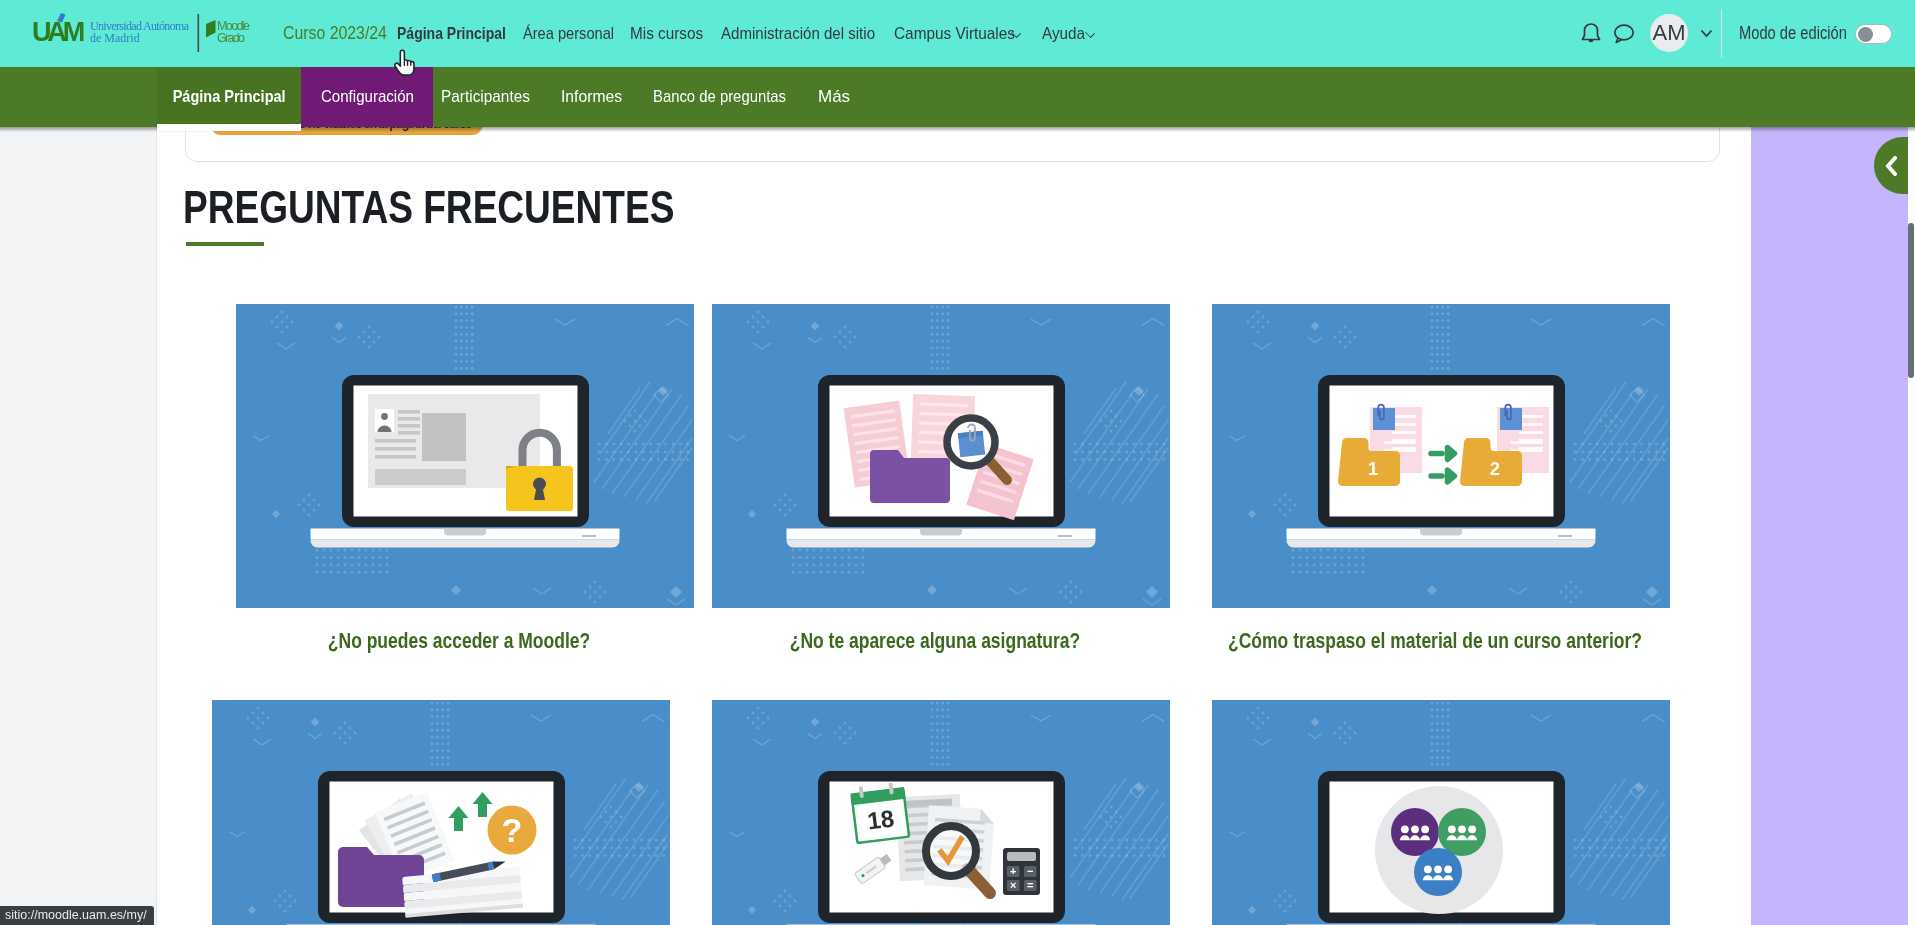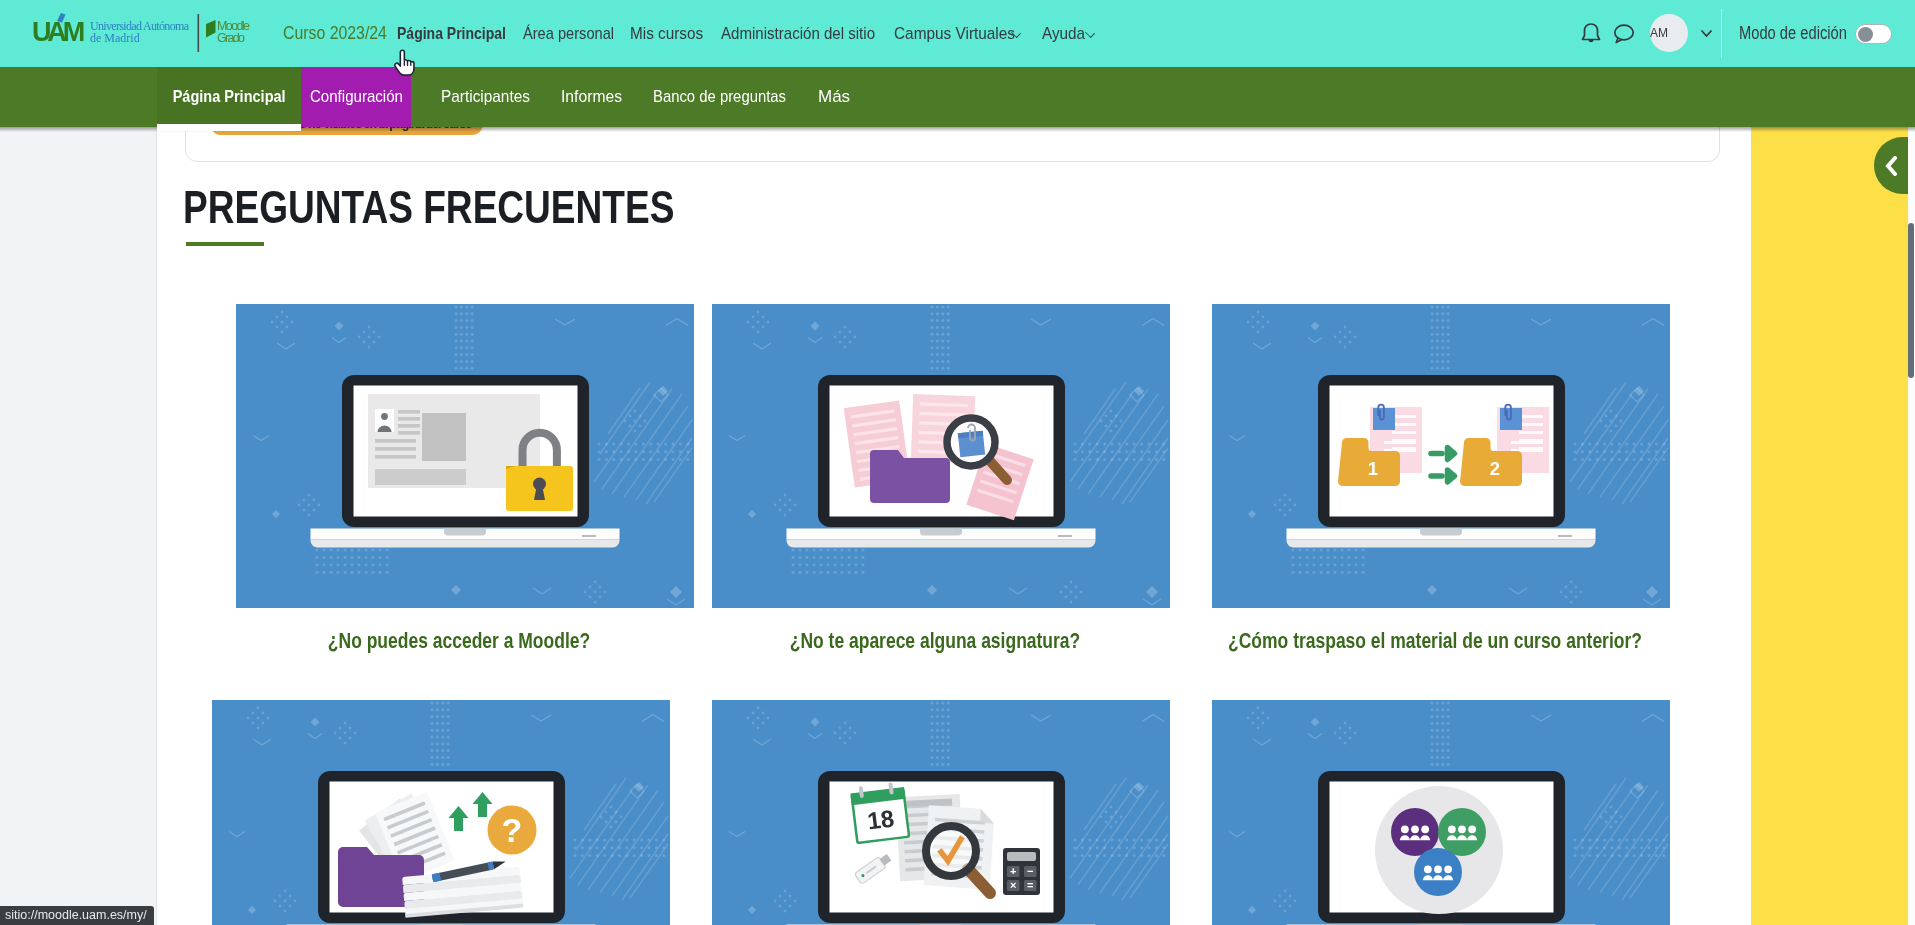--- a/index.html
+++ b/index.html
@@ -2,49 +2,49 @@
 <html lang="es"><head>
 <meta charset="utf-8">
 <title>Curso 2023/24</title>
 <style>
   html,body{margin:0;padding:0;}
   body{font-family:"Liberation Sans",sans-serif;width:1915px;height:925px;overflow:hidden;background:#fff;}
   #stage{position:fixed;left:0;top:0;width:1915px;height:925px;overflow:hidden;background:#fff;}
   .abs{position:absolute;}
 
   
-  #bodyarea{position:absolute;left:0;top:127px;width:1915px;height:798px;background:#fde047;}
+  #bodyarea{position:absolute;left:0;top:127px;width:1915px;height:798px;background:#c4b5fd;}
   #maincol{position:absolute;left:157px;top:0;width:1594px;height:798px;background:#fff;}
   #leftcol{position:absolute;left:0;top:0;width:157px;height:798px;background:#f1f3f5;border-right:1px solid #e3e6e9;box-sizing:border-box;}
   #scrolltrack{position:absolute;left:1908px;top:0;width:7px;height:798px;background:#fcfcfd;}
   #scrollthumb{position:absolute;left:1908px;top:96px;width:6px;height:155px;background:#636e79;border-radius:3px;}
 
   
   #topbox{position:absolute;left:185px;top:-45px;width:1535px;height:80px;background:#fff;border:1px solid #dee2e6;border-radius:12px;box-sizing:border-box;}
   #pill{position:absolute;left:210px;top:-14.5px;height:22px;line-height:22px;padding:0 11px;background:#e9a33b;border-radius:11px;font-size:12.5px;font-weight:bold;color:#1d2125;letter-spacing:-1.05px;}
 
   
   #h1wrap{position:absolute;left:183px;top:57px;}
   #h1{font-weight:bold;font-size:46.5px;line-height:46.5px;color:#1b1f23;transform:scaleX(0.797);transform-origin:left top;white-space:nowrap;}
   #h1line{position:absolute;left:186px;top:115px;width:78px;height:4px;background:#4c7a27;}
 
   
   #header{position:absolute;left:0;top:0;width:1915px;height:67px;background:#5eead4;z-index:30;padding-left:26px;}
   .hnav{position:absolute;top:0;height:67px;line-height:67px;font-size:17px;color:#343a40;white-space:nowrap;}
   .caret{position:absolute;top:29px;width:10px;height:7px;}
   .caret::before{content:"";position:absolute;left:0;top:0;width:7px;height:7px;border-right:1.9px solid #343a40;border-bottom:1.9px solid #343a40;transform:rotate(45deg) scaleY(0.75);transform-origin:center;}
   #hdivider{position:absolute;left:1721px;top:9px;width:1px;height:49px;background:#dee2e6;}
-  #avatar{position:absolute;left:1650px;top:14px;width:38px;height:38px;border-radius:50%;background:#e9ecef;color:#343a40;font-size:12px;text-align:left;line-height:38px;}
+  #avatar{position:absolute;left:1650px;top:14px;width:38px;height:38px;border-radius:50%;background:#e9ecef;color:#343a40;font-size:22px;text-align:center;line-height:38px;}
 
   
   #navbar{position:absolute;left:0;top:67px;width:1915px;height:60px;background:#4c7a27;z-index:31;}
   #navshadow{position:absolute;left:0;top:127px;width:1915px;height:5px;background:linear-gradient(rgba(40,46,52,.45),rgba(40,46,52,0));z-index:29;}
   .ntab{position:absolute;top:0;height:60px;line-height:60px;text-align:center;color:#fff;font-size:17px;white-space:nowrap;}
   #tab-active{left:157px;width:144px;background:#487323;font-weight:bold;}
-  #tab-hover{left:301px;width:110px;background:#a21caf;text-align:center;}
+  #tab-hover{left:301px;width:132px;background:#701a75;text-align:center;}
   #navstrip{position:absolute;left:157px;top:124px;width:144px;height:7px;background:#fff;z-index:32;}
 
   
   #drawertoggle{position:absolute;left:1874px;top:137px;width:34px;height:57px;background:#4c7a27;border-radius:30px 0 0 30px;z-index:5;}
   #drawertoggle svg{position:absolute;left:10px;top:19px;}
 
   
   .card{position:absolute;width:458px;}
   .cardimg{width:458px;height:304px;}
   .caption{position:absolute;left:calc(50% - 6px);top:324px;transform:translateX(-50%) scaleX(0.777);transform-origin:center top;white-space:nowrap;font-size:22.5px;font-weight:bold;color:#3a691d;}

